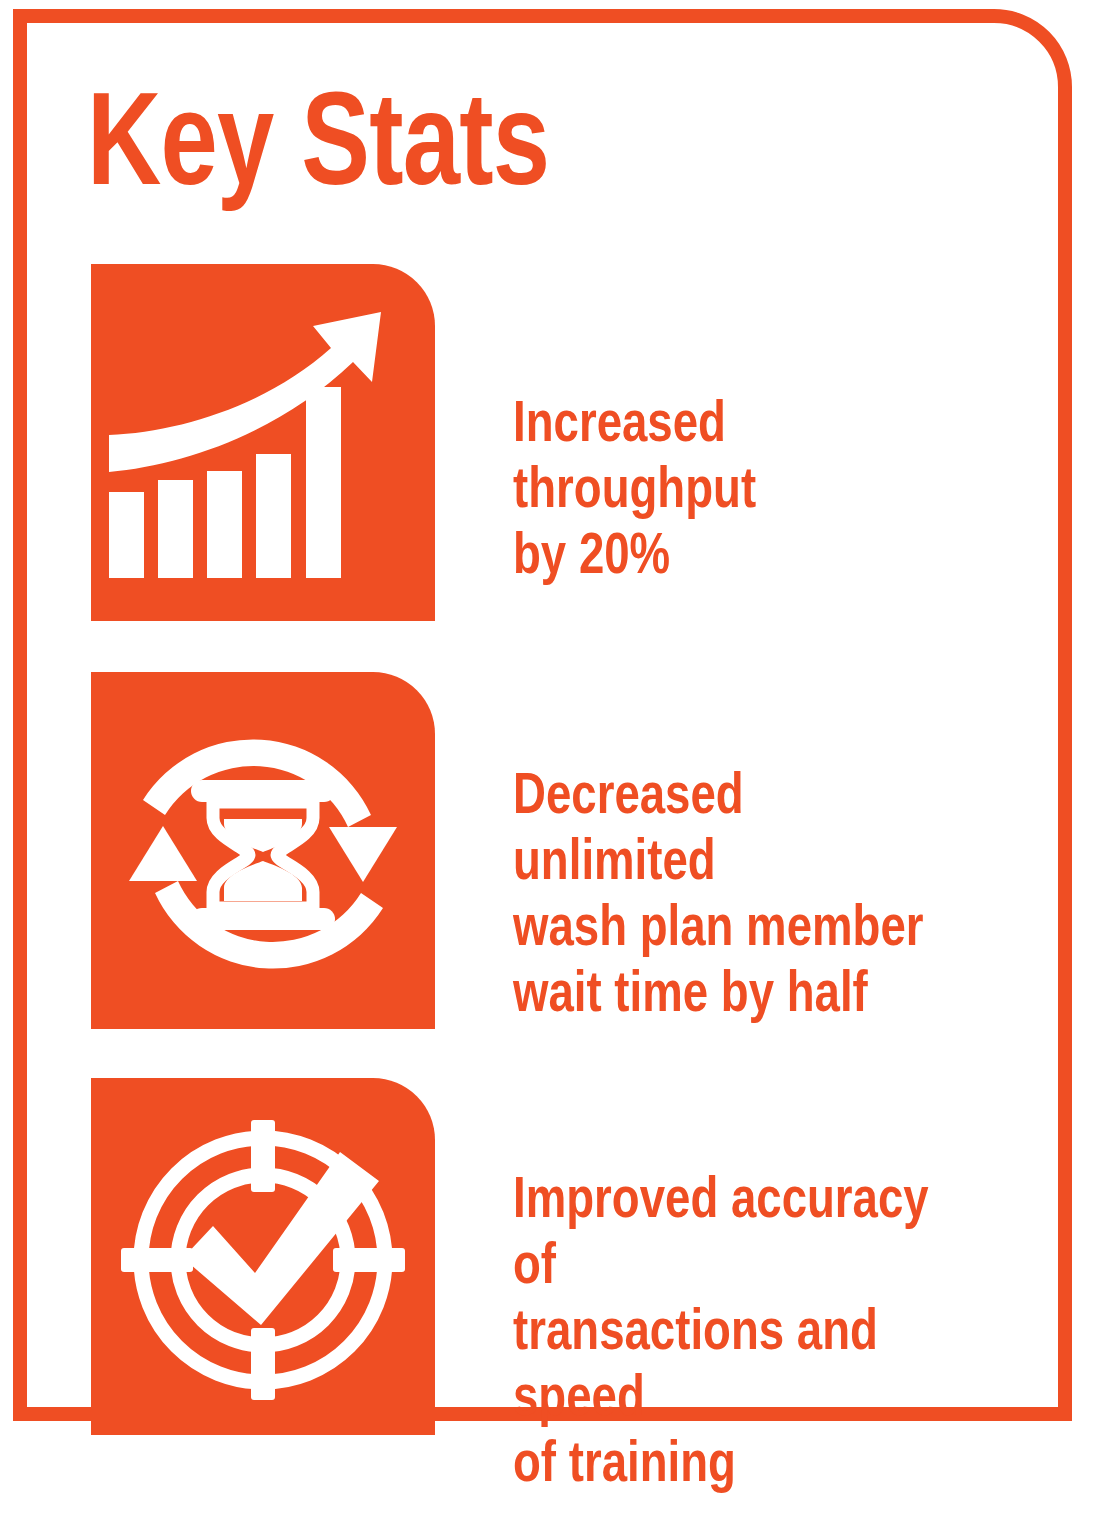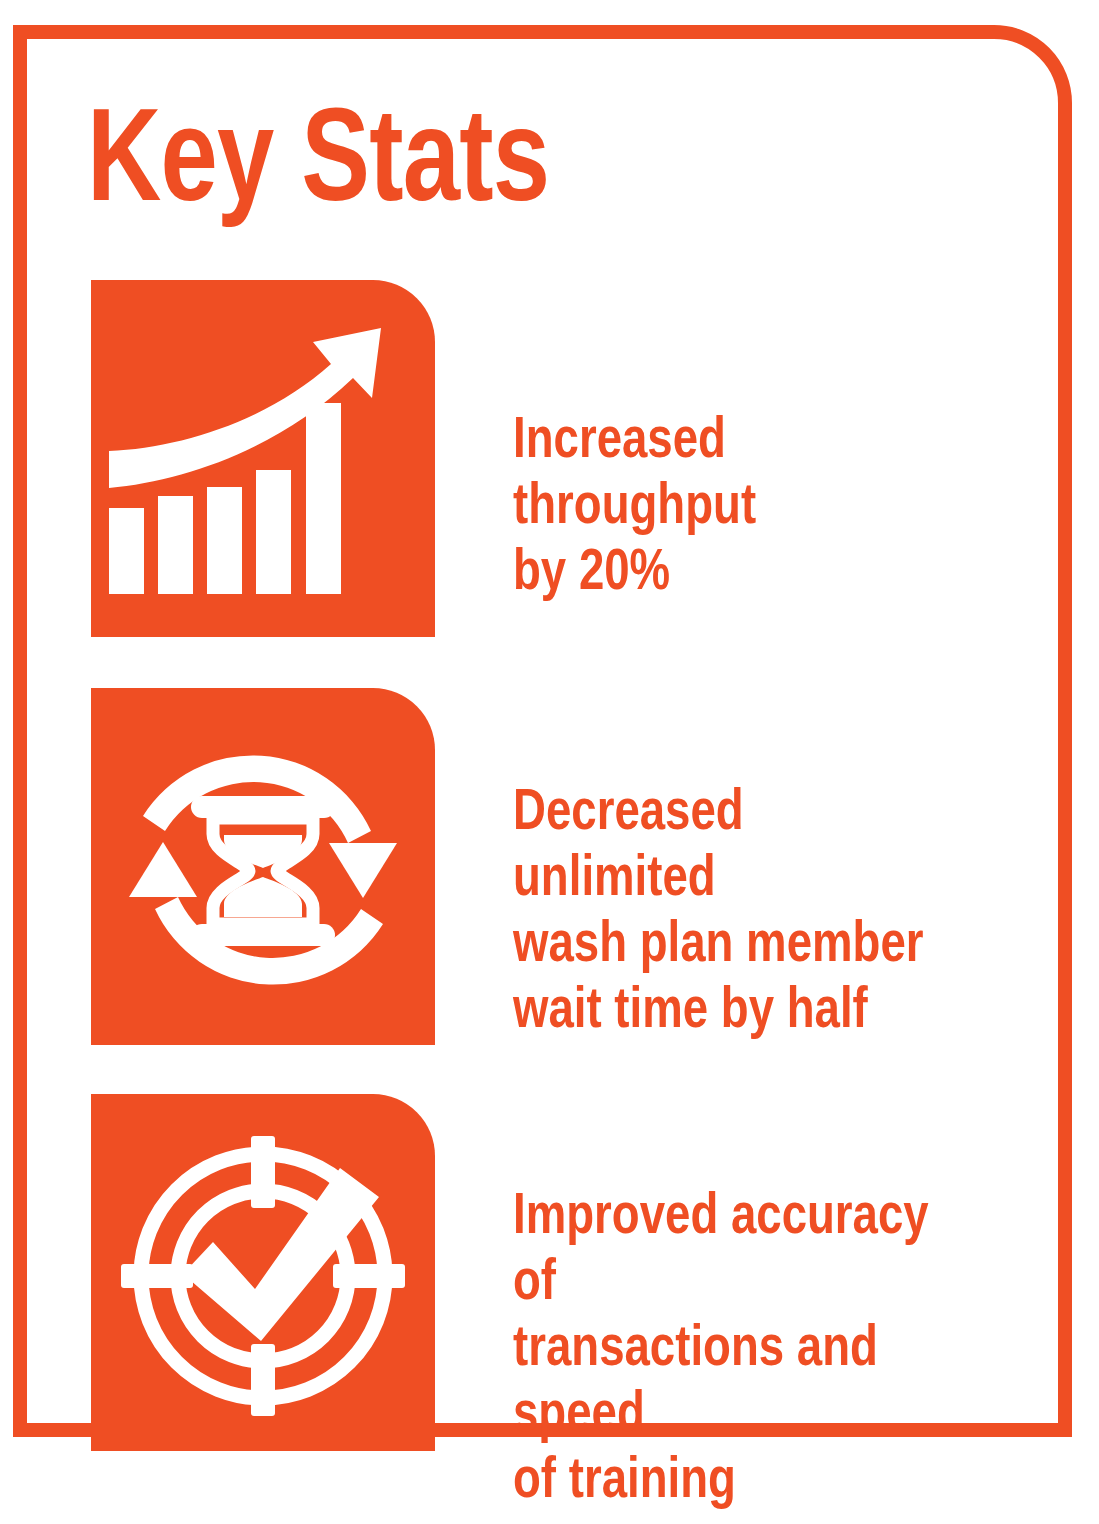--- a/index.html
+++ b/index.html
@@ -10,21 +10,21 @@
   body {
     width: 1099px;
     height: 1524px;
     font-family: "Liberation Sans", sans-serif;
     overflow: hidden;
   }
 
   #card {
     position: absolute;
     left: 13px;
-    top: 25px;
+    top: 9px;
     width: 1059px;
     height: 1412px;
     box-sizing: border-box;
     border: 14px solid #EF4E23;
     border-top-right-radius: 78px;
     background: #ffffff;
   }
 
   #title {
     position: absolute;

